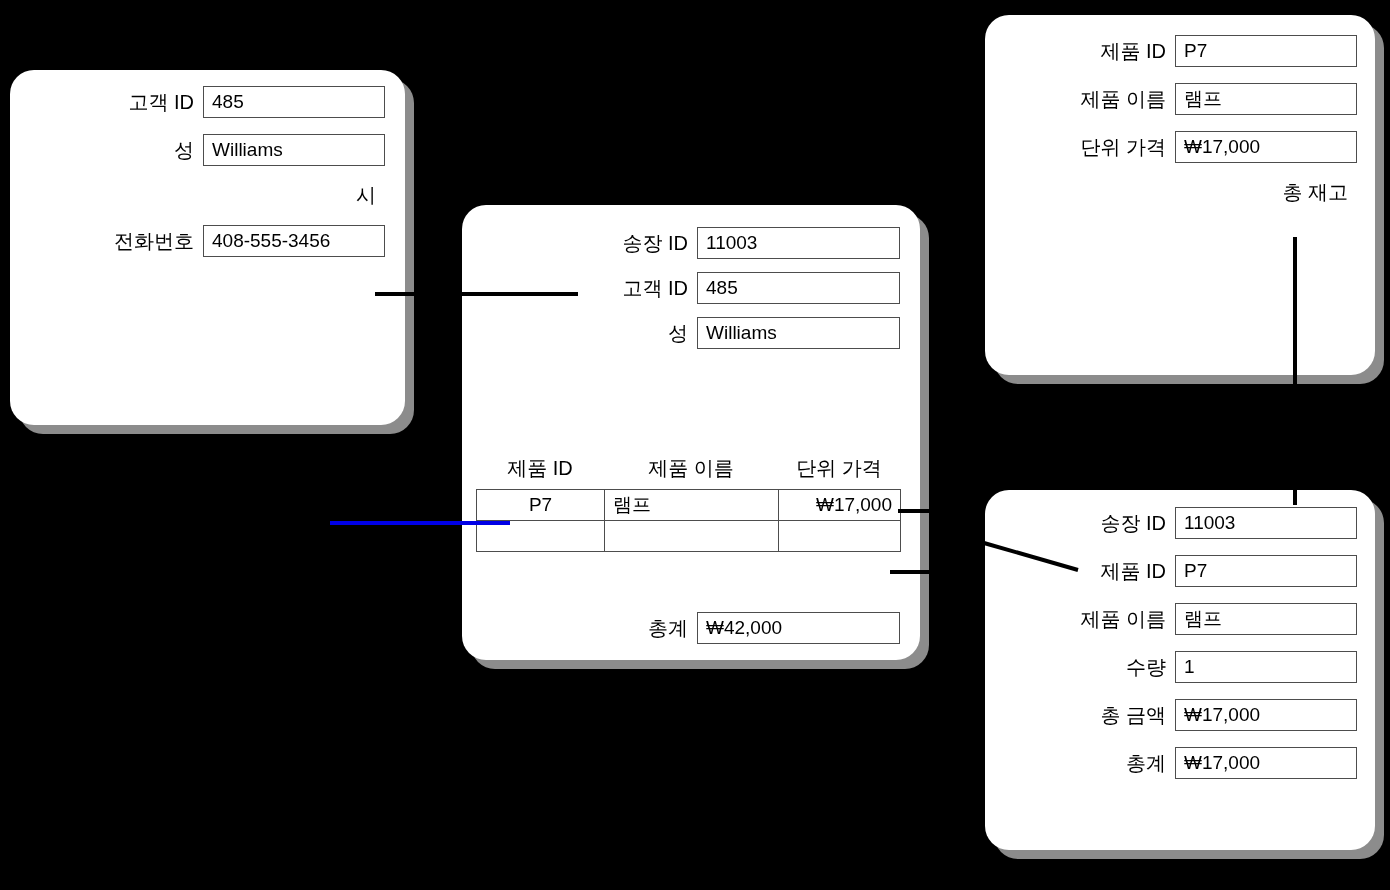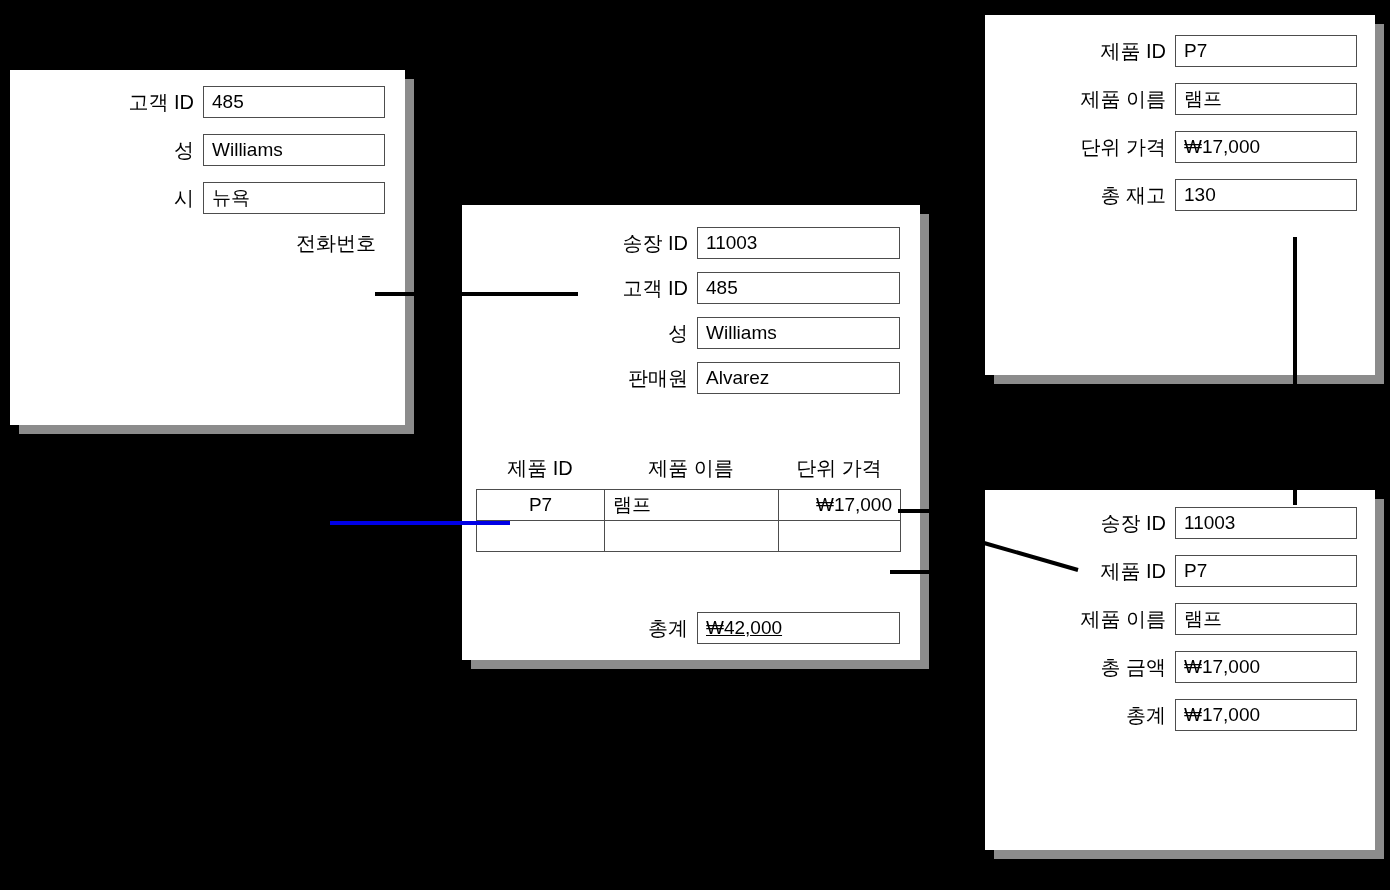--- a/index.html
+++ b/index.html
@@ -9,20 +9,21 @@
     font-family:"Liberation Sans","DejaVu Sans",sans-serif;
     position:relative;
     overflow:hidden;
   }
   .canvas{position:absolute;inset:0;}
   .panel{
     position:absolute;
     background:#fff;
     box-shadow:9px 9px 0 0 #8c8c8c;
     color:#000;
+    border-radius:24px;
   }
   .frow{
     display:flex;
     align-items:center;
     justify-content:flex-end;
   }
   .lbl{
     font-size:20px;
     text-align:right;
     white-space:nowrap;
@@ -63,21 +64,21 @@
     padding:0 8px;
     box-sizing:border-box;
   }
   .c1{width:128px;text-align:center;}
   .c2{width:174px;text-align:left;}
   .c3{width:122px;text-align:right;}
   .total-row{
     position:absolute;right:20px;top:407px;
     display:flex;align-items:center;
   }
-  .total-row .box{width:123px;text-decoration:underline;}
+  .total-row .box{width:123px;}
   
   #product-panel{left:985px;top:15px;width:390px;height:360px;}
   #product-panel .fields{display:flex;flex-direction:column;gap:16px;padding:20px 18px 0 0;}
   #product-panel .box{width:182px;}
   #lineitem-panel{left:985px;top:490px;width:390px;height:360px;}
   #lineitem-panel .fields{display:flex;flex-direction:column;gap:16px;padding:17px 18px 0 0;}
   #lineitem-panel .box{width:182px;}
   .connectors{
     position:absolute;left:0;top:0;
     pointer-events:none;
@@ -93,45 +94,41 @@
       <div class="frow">
         <span class="lbl">고객 ID</span>
         <input class="box" readonly="" value="485" style="">
       </div>
       <div class="frow">
         <span class="lbl">성</span>
         <input class="box" readonly="" value="Williams" style="">
       </div>
       <div class="frow">
         <span class="lbl">시</span>
-        <input class="box" readonly="" value="뉴욕" style="">
       </div>
       <div class="frow">
         <span class="lbl">전화번호</span>
+        <input class="box" readonly="" value="408-555-3456" style="">
       </div>
     </div>
   </div>
 
   <div class="panel" id="invoice-panel">
     <div class="fields">
       <div class="frow">
         <span class="lbl">송장 ID</span>
         <input class="box" readonly="" value="11003" style="">
       </div>
       <div class="frow">
         <span class="lbl">고객 ID</span>
         <input class="box" readonly="" value="485" style="">
       </div>
       <div class="frow">
         <span class="lbl">성</span>
         <input class="box" readonly="" value="Williams" style="">
-      </div>
-      <div class="frow">
-        <span class="lbl">판매원</span>
-        <input class="box" readonly="" value="Alvarez" style="">
       </div>
     </div>
 
     <div class="tbl-wrap">
       <div class="tbl-head">
         <div class="c1">제품 ID</div>
         <div class="c2" style="text-align:center;">제품 이름</div>
         <div class="c3" style="text-align:center;">단위 가격</div>
       </div>
       <table class="tbl">
@@ -165,38 +162,41 @@
       <div class="frow">
         <span class="lbl">제품 이름</span>
         <input class="box" readonly="" value="램프" style="">
       </div>
       <div class="frow">
         <span class="lbl">단위 가격</span>
         <input class="box" readonly="" value="₩17,000" style="">
       </div>
       <div class="frow">
         <span class="lbl">총 재고</span>
-        <input class="box" readonly="" value="130" style="">
       </div>
     </div>
   </div>
 
   <div class="panel" id="lineitem-panel">
     <div class="fields">
       <div class="frow">
         <span class="lbl">송장 ID</span>
         <input class="box" readonly="" value="11003" style="">
       </div>
       <div class="frow">
         <span class="lbl">제품 ID</span>
         <input class="box" readonly="" value="P7" style="">
       </div>
       <div class="frow">
         <span class="lbl">제품 이름</span>
         <input class="box" readonly="" value="램프" style="">
+      </div>
+      <div class="frow">
+        <span class="lbl">수량</span>
+        <input class="box" readonly="" value="1" style="">
       </div>
       <div class="frow">
         <span class="lbl">총 금액</span>
         <input class="box" readonly="" value="₩17,000" style="">
       </div>
       <div class="frow">
         <span class="lbl">총계</span>
         <input class="box" readonly="" value="₩17,000" style="">
       </div>
     </div>

